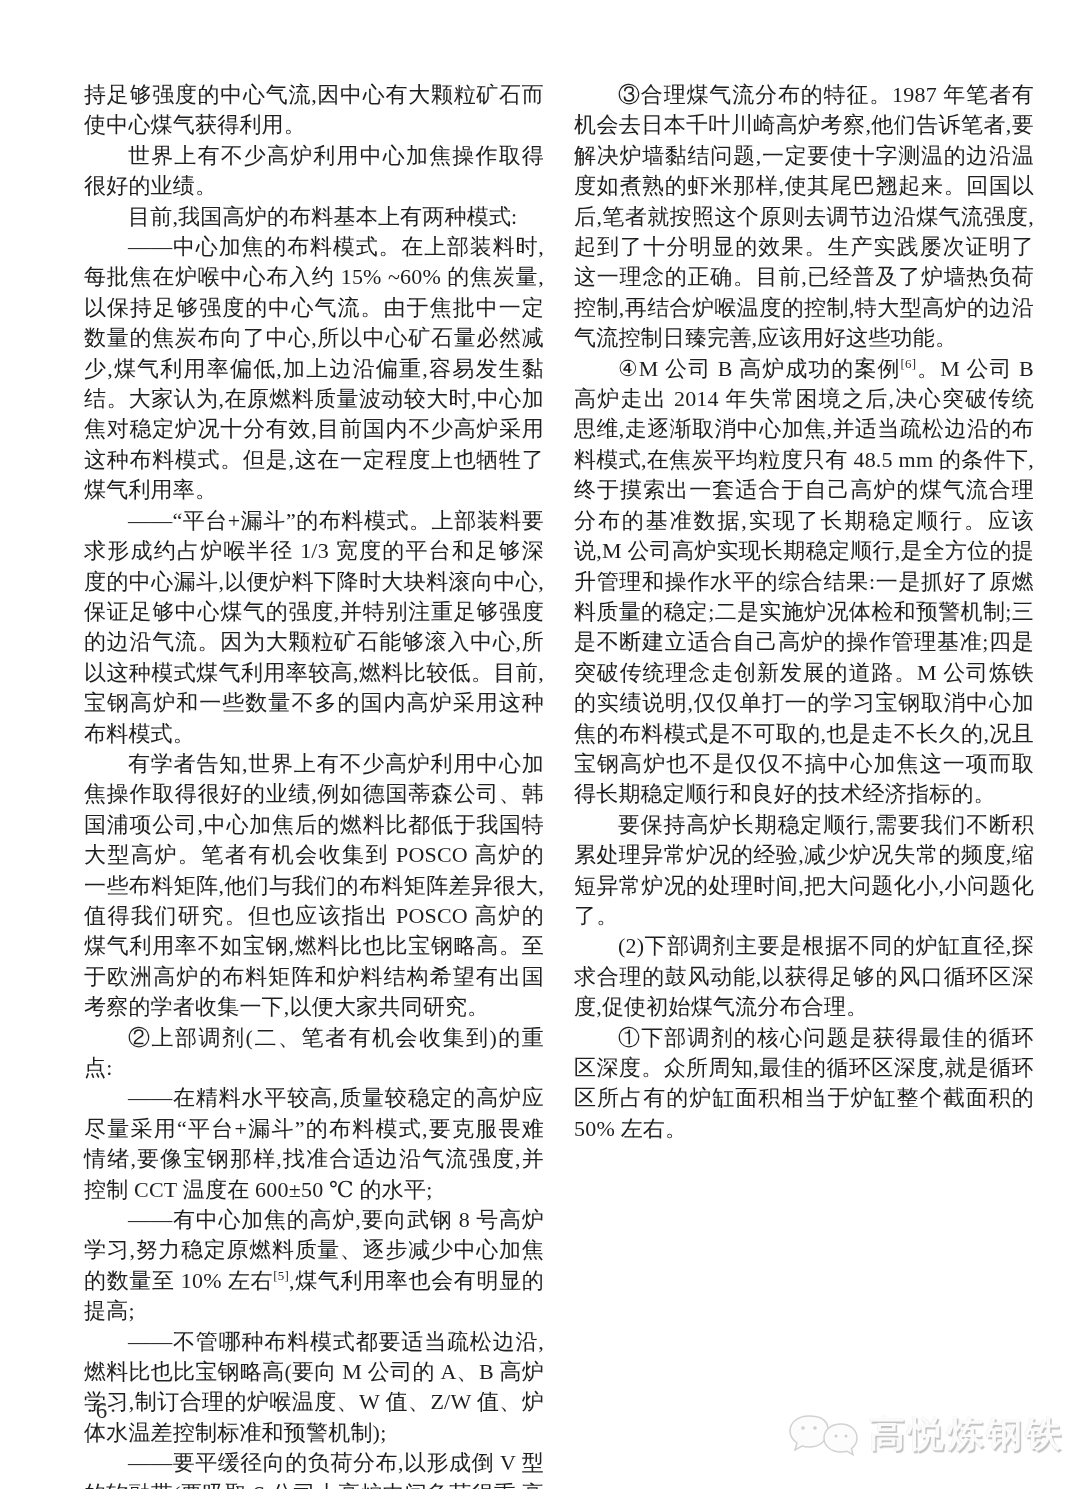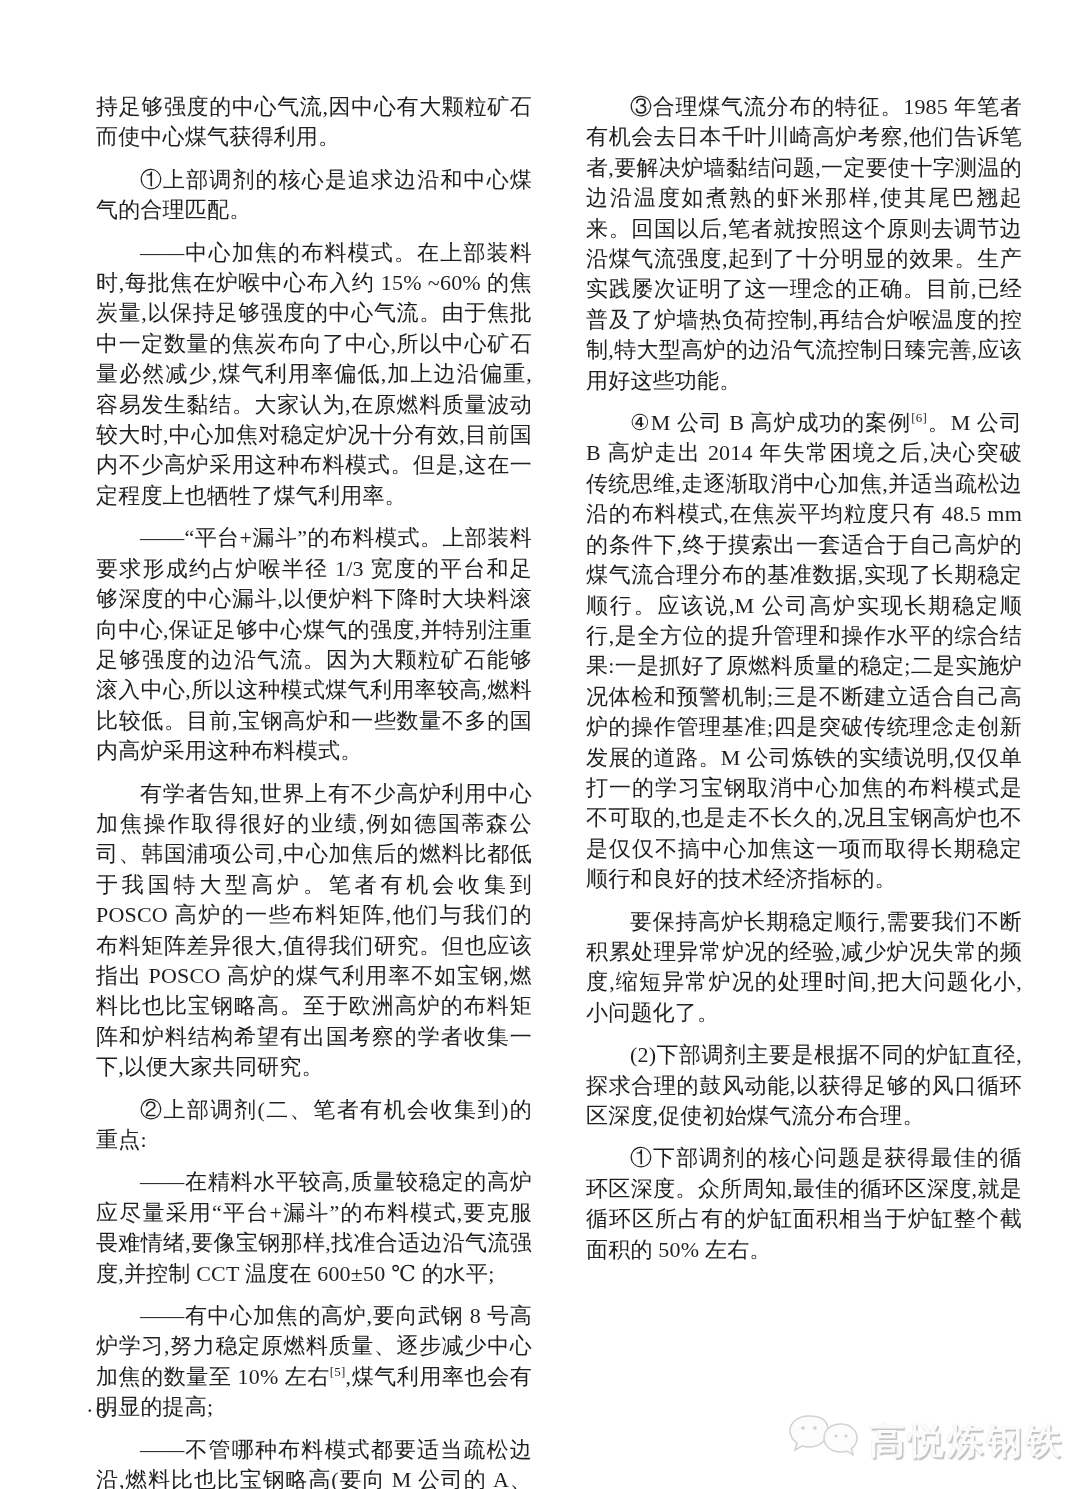--- a/index.html
+++ b/index.html
@@ -20,71 +20,72 @@
     gap: 30px;
   }
   .column {
     width: 460px;
     font-size: 22px;
     line-height: 30.4px;
     text-align: justify;
     text-justify: inter-ideograph;
     letter-spacing: 0.2px;
   }
-  p.para { margin: 12px; padding: 0; }
+  p.para { margin: 0; padding: 0; }
   p.para.indent { text-indent: 2em; }
   .column sup {
     font-size: 13px;
     vertical-align: super;
     line-height: 0;
   }
   .page-number {
     position: absolute;
     left: 86px; top: 1398px;
     font-size: 23px;
     letter-spacing: 2px;
     color: #2a2a2a;
   }
   .watermark {
     position: absolute;
     right: 16px; top: 1410px;
     display: flex;
-    align-items: flex-end;
+    align-items: flex-start;
     gap: 4px;
     user-select: none;
   }
   .watermark-text {
     font-size: 36px;
     font-weight: 700;
     letter-spacing: 3px;
     color: #fbfbfb;
     text-shadow: 1.5px 1.5px 1px #c2c2c2, -0.5px -0.5px 0 #efefef;
     font-family: "Liberation Sans", "DejaVu Sans", sans-serif;
   }
 </style>
 </head>
 <body>
 
 <div class="page">
 
   <div class="columns">
     <div class="column">
         <p class="para">持足够强度的中心气流,因中心有大颗粒矿石而使中心煤气获得利用。</p>
-        <p class="para indent">①上部调剂的核心是追求边沿和中心煤气的合理匹配。</p>
+        <p class="para indent">世界上有不少高炉利用中心加焦操作取得很好的业绩。</p>
+        <p class="para indent">目前,我国高炉的布料基本上有两种模式:</p>
         <p class="para indent">——中心加焦的布料模式。在上部装料时,每批焦在炉喉中心布入约 15% ~60% 的焦炭量,以保持足够强度的中心气流。由于焦批中一定数量的焦炭布向了中心,所以中心矿石量必然减少,煤气利用率偏低,加上边沿偏重,容易发生黏结。大家认为,在原燃料质量波动较大时,中心加焦对稳定炉况十分有效,目前国内不少高炉采用这种布料模式。但是,这在一定程度上也牺牲了煤气利用率。</p>
         <p class="para indent">——“平台+漏斗”的布料模式。上部装料要求形成约占炉喉半径 1/3 宽度的平台和足够深度的中心漏斗,以便炉料下降时大块料滚向中心,保证足够中心煤气的强度,并特别注重足够强度的边沿气流。因为大颗粒矿石能够滚入中心,所以这种模式煤气利用率较高,燃料比较低。目前,宝钢高炉和一些数量不多的国内高炉采用这种布料模式。</p>
         <p class="para indent">有学者告知,世界上有不少高炉利用中心加焦操作取得很好的业绩,例如德国蒂森公司、韩国浦项公司,中心加焦后的燃料比都低于我国特大型高炉。笔者有机会收集到 POSCO 高炉的一些布料矩阵,他们与我们的布料矩阵差异很大,值得我们研究。但也应该指出 POSCO 高炉的煤气利用率不如宝钢,燃料比也比宝钢略高。至于欧洲高炉的布料矩阵和炉料结构希望有出国考察的学者收集一下,以便大家共同研究。</p>
         <p class="para indent">②上部调剂(二、笔者有机会收集到)的重点:</p>
         <p class="para indent">——在精料水平较高,质量较稳定的高炉应尽量采用“平台+漏斗”的布料模式,要克服畏难情绪,要像宝钢那样,找准合适边沿气流强度,并控制 CCT 温度在 600±50 ℃ 的水平;</p>
         <p class="para indent">——有中心加焦的高炉,要向武钢 8 号高炉学习,努力稳定原燃料质量、逐步减少中心加焦的数量至 10% 左右<sup>[5]</sup>,煤气利用率也会有明显的提高;</p>
         <p class="para indent">——不管哪种布料模式都要适当疏松边沿,燃料比也比宝钢略高(要向 M 公司的 A、B 高炉学习,制订合理的炉喉温度、W 值、Z/W 值、炉体水温差控制标准和预警机制);</p>
         <p class="para indent">——要平缓径向的负荷分布,以形成倒 V 型的软融带(要吸取 S 公司大高炉中间负荷很重,高达</p>
       </div>
     <div class="column">
-        <p class="para indent">③合理煤气流分布的特征。1985 年笔者有机会去日本千叶川崎高炉考察,他们告诉笔者,要解决炉墙黏结问题,一定要使十字测温的边沿温度如煮熟的虾米那样,使其尾巴翘起来。回国以后,笔者就按照这个原则去调节边沿煤气流强度,起到了十分明显的效果。生产实践屡次证明了这一理念的正确。目前,已经普及了炉墙热负荷控制,再结合炉喉温度的控制,特大型高炉的边沿气流控制日臻完善,应该用好这些功能。</p>
+        <p class="para indent">③合理煤气流分布的特征。1987 年笔者有机会去日本千叶川崎高炉考察,他们告诉笔者,要解决炉墙黏结问题,一定要使十字测温的边沿温度如煮熟的虾米那样,使其尾巴翘起来。回国以后,笔者就按照这个原则去调节边沿煤气流强度,起到了十分明显的效果。生产实践屡次证明了这一理念的正确。目前,已经普及了炉墙热负荷控制,再结合炉喉温度的控制,特大型高炉的边沿气流控制日臻完善,应该用好这些功能。</p>
         <p class="para indent">④M 公司 B 高炉成功的案例<sup>[6]</sup>。M 公司 B 高炉走出 2014 年失常困境之后,决心突破传统思维,走逐渐取消中心加焦,并适当疏松边沿的布料模式,在焦炭平均粒度只有 48.5 mm 的条件下,终于摸索出一套适合于自己高炉的煤气流合理分布的基准数据,实现了长期稳定顺行。应该说,M 公司高炉实现长期稳定顺行,是全方位的提升管理和操作水平的综合结果:一是抓好了原燃料质量的稳定;二是实施炉况体检和预警机制;三是不断建立适合自己高炉的操作管理基准;四是突破传统理念走创新发展的道路。M 公司炼铁的实绩说明,仅仅单打一的学习宝钢取消中心加焦的布料模式是不可取的,也是走不长久的,况且宝钢高炉也不是仅仅不搞中心加焦这一项而取得长期稳定顺行和良好的技术经济指标的。</p>
         <p class="para indent">要保持高炉长期稳定顺行,需要我们不断积累处理异常炉况的经验,减少炉况失常的频度,缩短异常炉况的处理时间,把大问题化小,小问题化了。</p>
         <p class="para indent">(2)下部调剂主要是根据不同的炉缸直径,探求合理的鼓风动能,以获得足够的风口循环区深度,促使初始煤气流分布合理。</p>
         <p class="para indent">①下部调剂的核心问题是获得最佳的循环区深度。众所周知,最佳的循环区深度,就是循环区所占有的炉缸面积相当于炉缸整个截面积的 50% 左右。</p>
       </div>
   </div>
 
   <div class="page-number">·6·</div>
 
   <div class="watermark">

